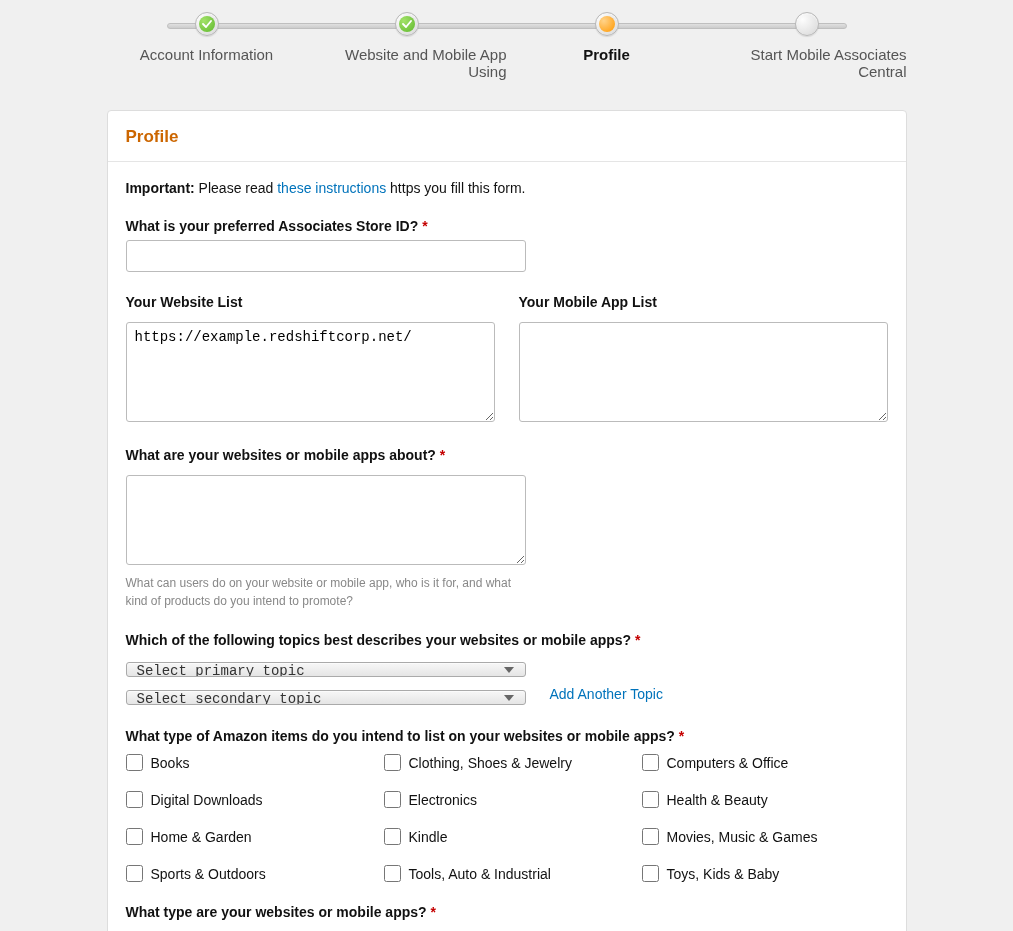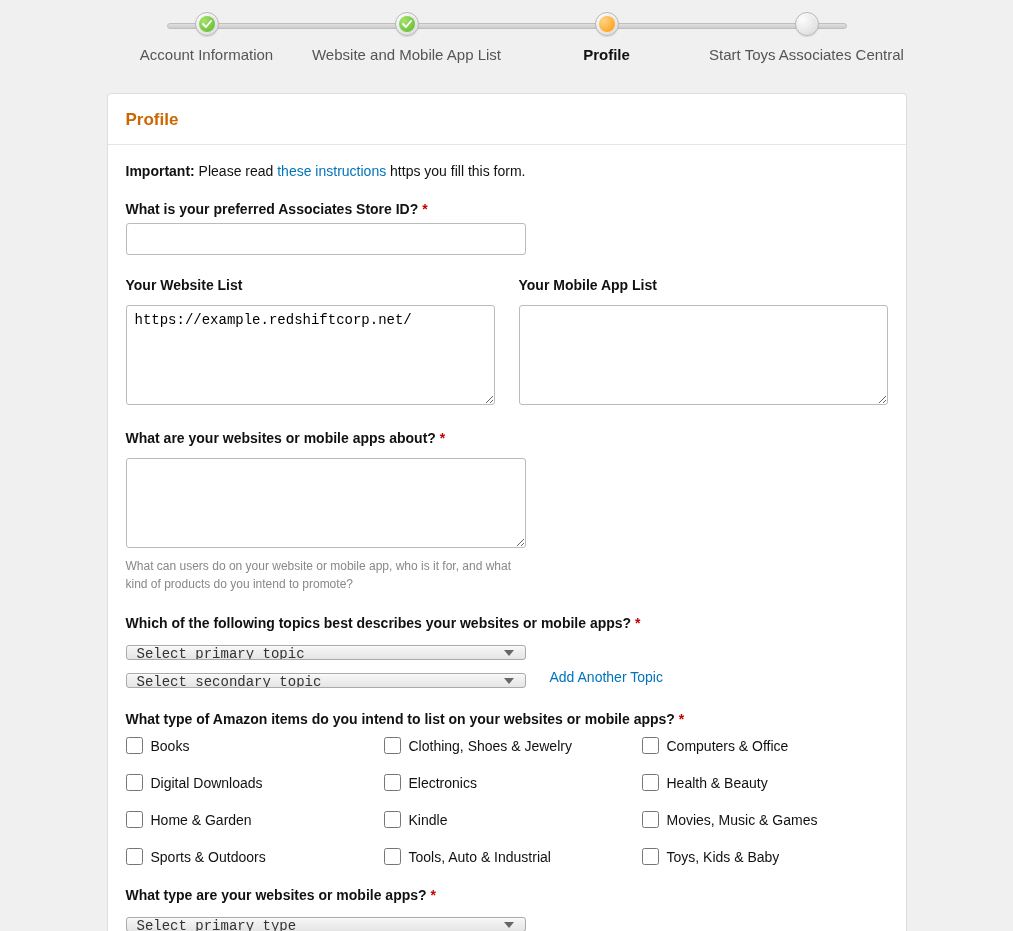--- a/index.html
+++ b/index.html
@@ -237,31 +237,31 @@
         <div class="step-label">Account Information</div>
       </div>
       <div class="step">
         <div class="step-circle">
           <div class="step-inner-done">
             <svg width="10" height="10" viewBox="0 0 10 10">
                 <path d="M1 5 L4 8 L9 2" stroke="#fff" stroke-width="1.8" fill="none" stroke-linecap="round" stroke-linejoin="round"></path>
               </svg>
           </div>
         </div>
-        <div class="step-label">Website and Mobile App List</div>
+        <div class="step-label">Website and Mobile App Using</div>
       </div>
       <div class="step active">
         <div class="step-circle">
           <div class="step-inner-active"></div>
         </div>
         <div class="step-label">Profile</div>
       </div>
       <div class="step">
         <div class="step-circle"></div>
-        <div class="step-label">Start Toys Associates Central</div>
+        <div class="step-label">Start Mobile Associates Central</div>
       </div>
     </div>
   </div>
 
   <div class="card">
     <div class="card-header">
       <h2>Profile</h2>
     </div>
     <div class="card-body">
 

